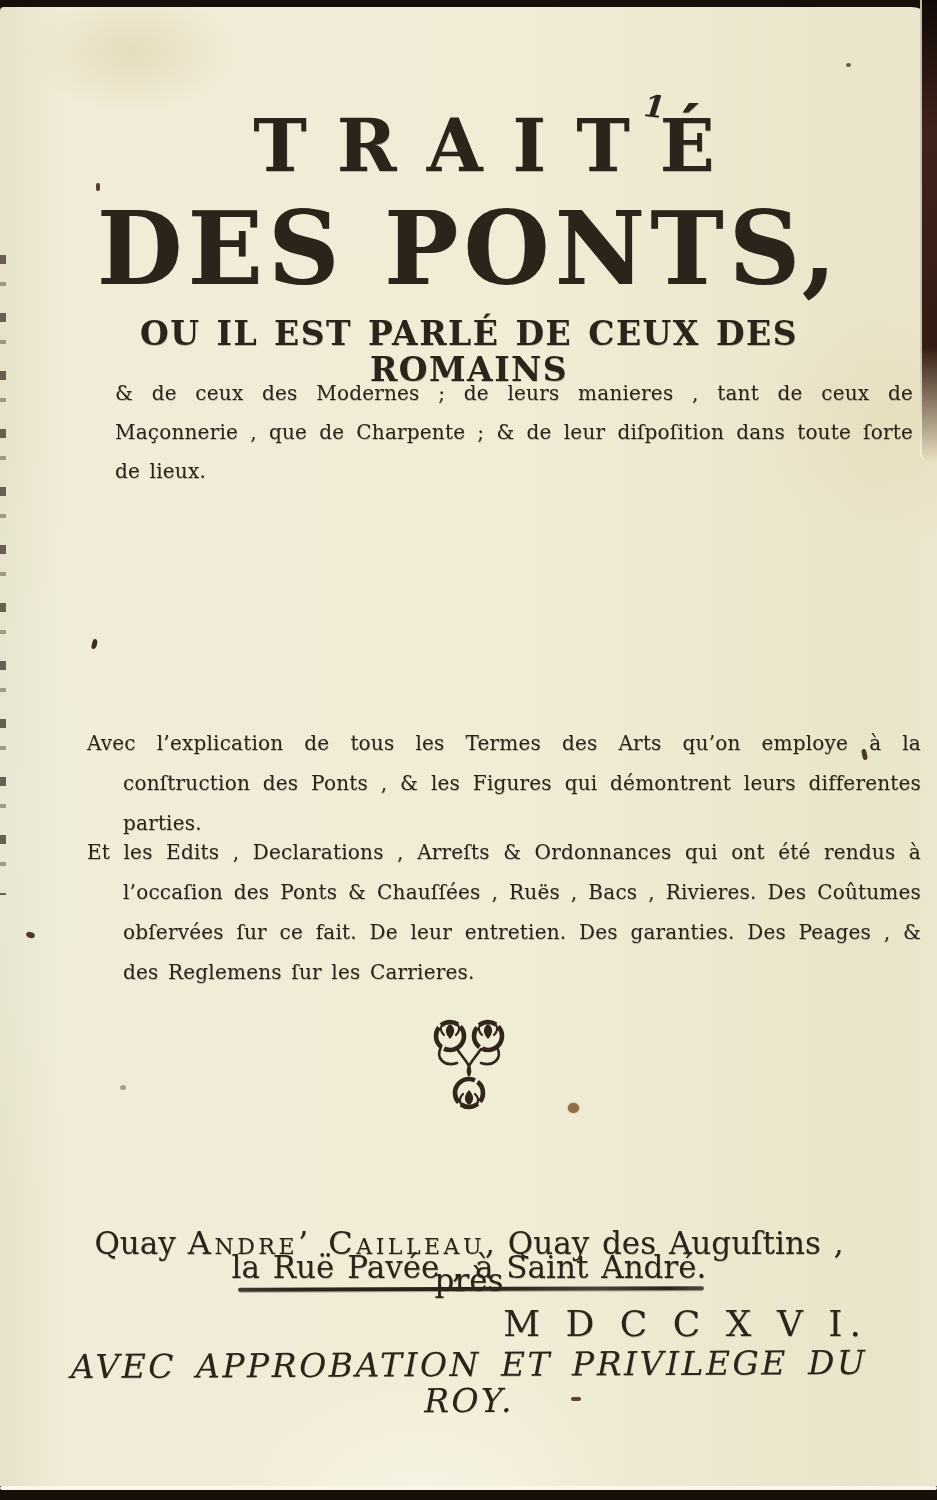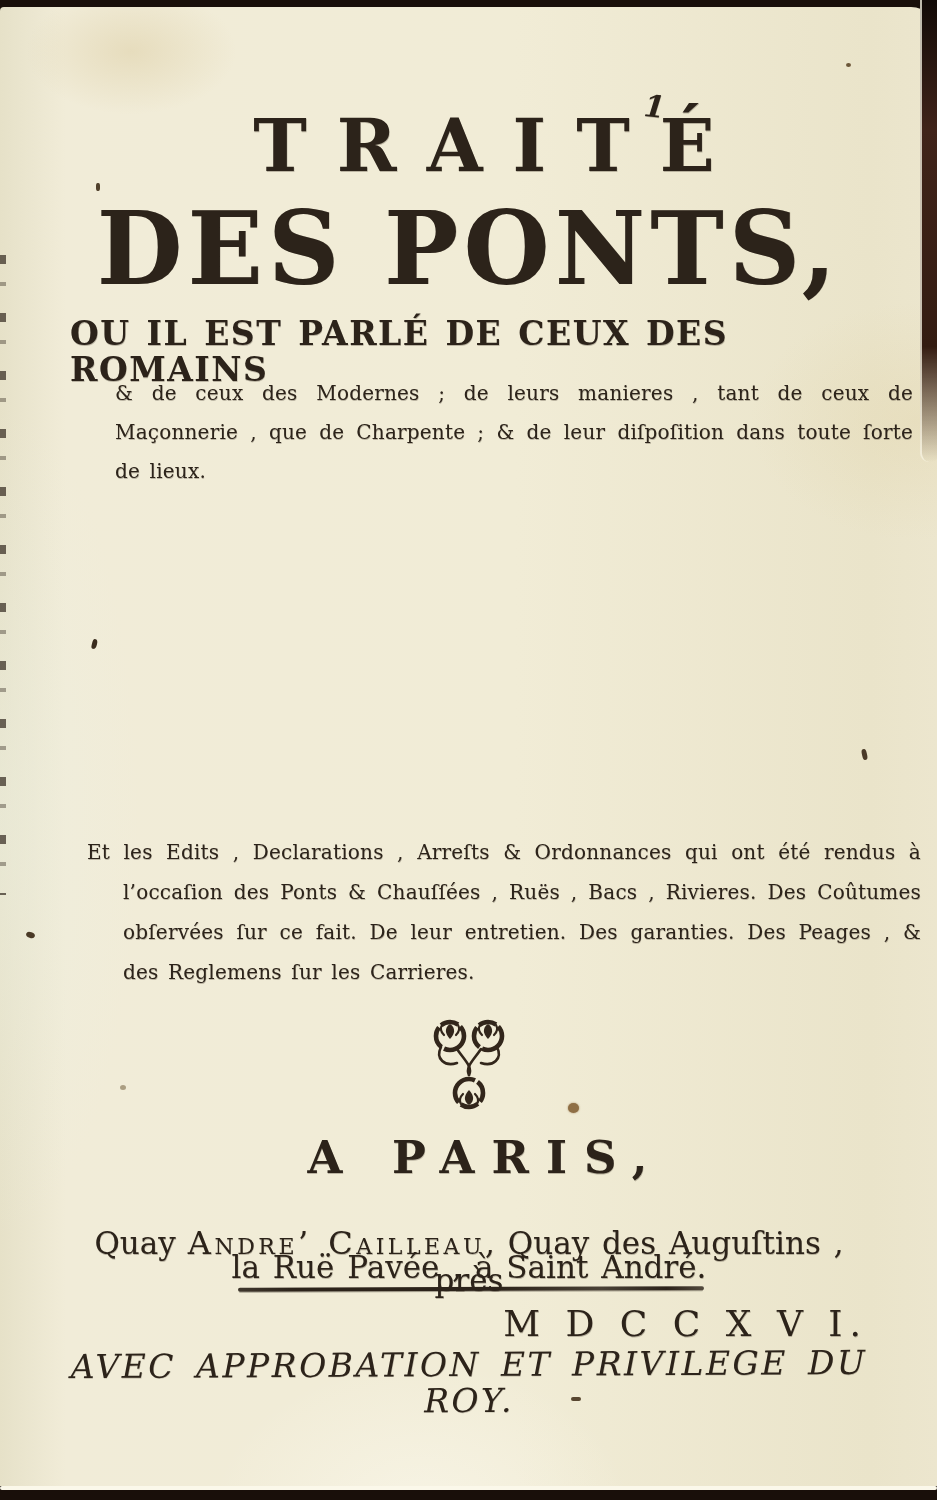--- a/index.html
+++ b/index.html
@@ -46,21 +46,21 @@
   }
   .hand-mark{
     position:absolute;left:644px;top:82px;z-index:3;
     font-size:30px;font-weight:bold;font-style:italic;transform:rotate(6deg);
   }
   .title2{
     top:192px;text-align:center;font-size:99px;font-weight:bold;
     letter-spacing:5px;line-height:1;transform:scaleY(1.02);
   }
   .subtitle-lead{
-    top:309px;font-size:33px;font-weight:bold;
+    top:309px;text-align:center;font-size:33px;font-weight:bold;
     letter-spacing:1.5px;word-spacing:3px;line-height:1.1;
   }
   .para{
     font-size:20px;line-height:40px;text-align:justify;
     word-spacing:3px;letter-spacing:.2px;margin:17px;
   }
   .indent-all{top:350px;padding-left:28px;line-height:39px;}
   .hang{padding-left:36px;text-indent:-36px;}
   .p2{top:462px;line-height:41px;}
   .p3{top:584px;line-height:41px;}
@@ -108,20 +108,21 @@
   <div class="tb title1 ink">TRAITÉ</div>
 
   <div class="tb title2 ink">DES PONTS,</div>
 
   <div class="tb subtitle-lead ink">OU IL EST PARLÉ DE CEUX DES ROMAINS</div>
 
   <p class="tb para indent-all ink">&amp; de ceux des Modernes ; de leurs manieres , tant de ceux de Maçonnerie , que de Charpente ; &amp; de leur diſpoſition dans toute ſorte de lieux.</p>
 
 
 
+  <p class="tb para hang p4 ink">Avec l’explication de tous les Termes des Arts qu’on employe à la conſtruction des Ponts , &amp; les Figures qui démontrent leurs differentes parties.</p>
 
   <p class="tb para hang p5 ink">Et les Edits , Declarations , Arreſts &amp; Ordonnances qui ont été rendus à l’occaſion des Ponts &amp; Chauſſées , Ruës , Bacs , Rivieres. Des Coûtumes obſervées ſur ce fait. De leur entretien. Des garanties. Des Peages , &amp; des Reglemens ſur les Carrieres.</p>
 
   <div class="ornament">
     <svg width="100" height="100" viewBox="0 0 100 100" aria-hidden="true">
       <defs>
         <g id="fl">
           <circle r="14" fill="none" stroke="#32261b" stroke-width="4.6" stroke-dasharray="28 3 22 3 18 3"></circle>
           <path d="M0,3 C-5,-2 -6,-8 0,-12 C6,-8 5,-2 0,3 Z" fill="#32261b"></path>
           <path d="M-6,-1 Q-11,-6 -8,-11 M6,-1 Q11,-6 8,-11" stroke="#32261b" stroke-width="2.2" fill="none" stroke-linecap="round"></path>
@@ -132,21 +133,20 @@
       <use href="#fl" transform="translate(50,76) rotate(180)"></use>
       <g stroke="#32261b" stroke-width="2.6" fill="none" stroke-linecap="round">
         <path d="M22,30 C16,42 26,50 38,46"></path>
         <path d="M78,30 C84,42 74,50 62,46"></path>
         <path d="M38,32 C46,44 54,50 50,58"></path>
         <path d="M62,32 C54,44 46,50 50,58"></path>
       </g>
     </svg>
   </div>
 
-  <div class="tb city ink">A PARIS,</div>
 
   <p class="tb imprint1 ink">
     <span>Quay</span><span class="smcaps">Andre’ Cailleau</span><span>, Quay des Auguſtins , près</span>
   </p>
 
   <p class="tb imprint2 ink">la Ruë Pavée , à Saint André.</p>
 
   <div class="rule"></div>
 
   <div class="tb year ink">M D C C X V I.</div>

